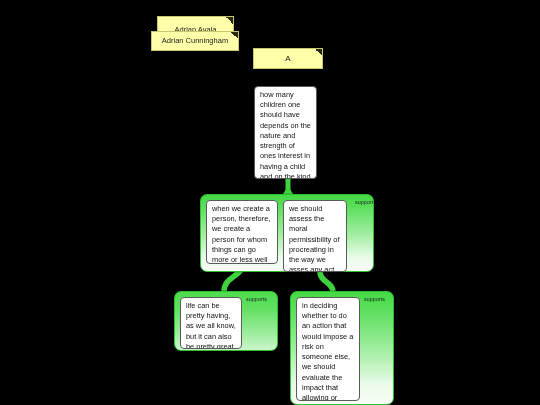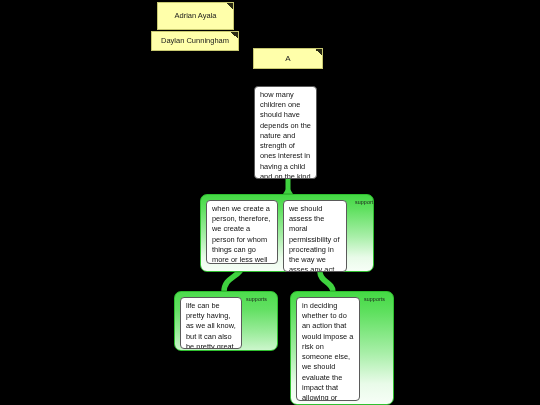--- a/index.html
+++ b/index.html
@@ -102,27 +102,27 @@
   <svg id="connectors" viewBox="0 0 540 405" width="540" height="405">
 
     <path d="M 288 178 L 288 192" stroke="#3fd23f" stroke-width="5" fill="none" stroke-linecap="butt"></path>
     <path d="M 288 186 L 283 194 L 293 194 Z" fill="#3fd23f"></path>
 
     <path d="M 243 262 C 243 278, 224 275, 224 292" stroke="#3fd23f" stroke-width="5.5" fill="none" stroke-linecap="butt"></path>
 
     <path d="M 320 272 C 320 282, 333 282, 333 292" stroke="#3fd23f" stroke-width="5.5" fill="none" stroke-linecap="butt"></path>
   </svg>
 
-  <div class="note" style="left:157px; top:2px; width:77px; height:28px;">
+  <div class="note" style="left:157px; top:16px; width:77px; height:28px;">
     <span>Adrian Ayala</span>
     <span class="fold"></span>
   </div>
 
   <div class="note" style="left:151px; top:31px; width:88px; height:20px;">
-    <span>Daylan Cunningham</span>
+    <span>Adrian Cunningham</span>
     <span class="fold"></span>
   </div>
 
   <div class="note" style="left:253px; top:48px; width:70px; height:21px; font-size:8px;">
     <span>A</span>
     <span class="fold"></span>
   </div>
 
   <div class="claimbox" style="left:254px; top:86px; width:63px; height:93px;">how many children one should have depends on the nature and strength of ones interest in having a child and on the kind of life your child is likely to have.</div>
 

